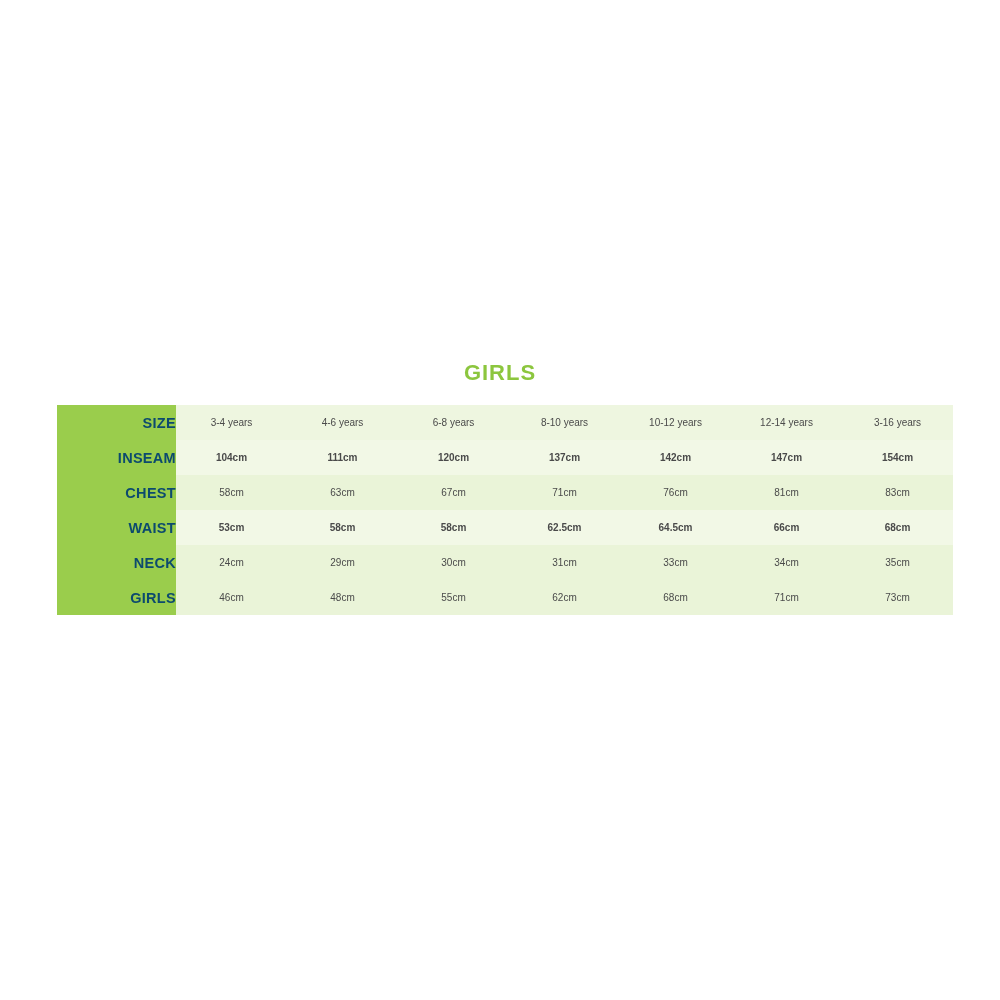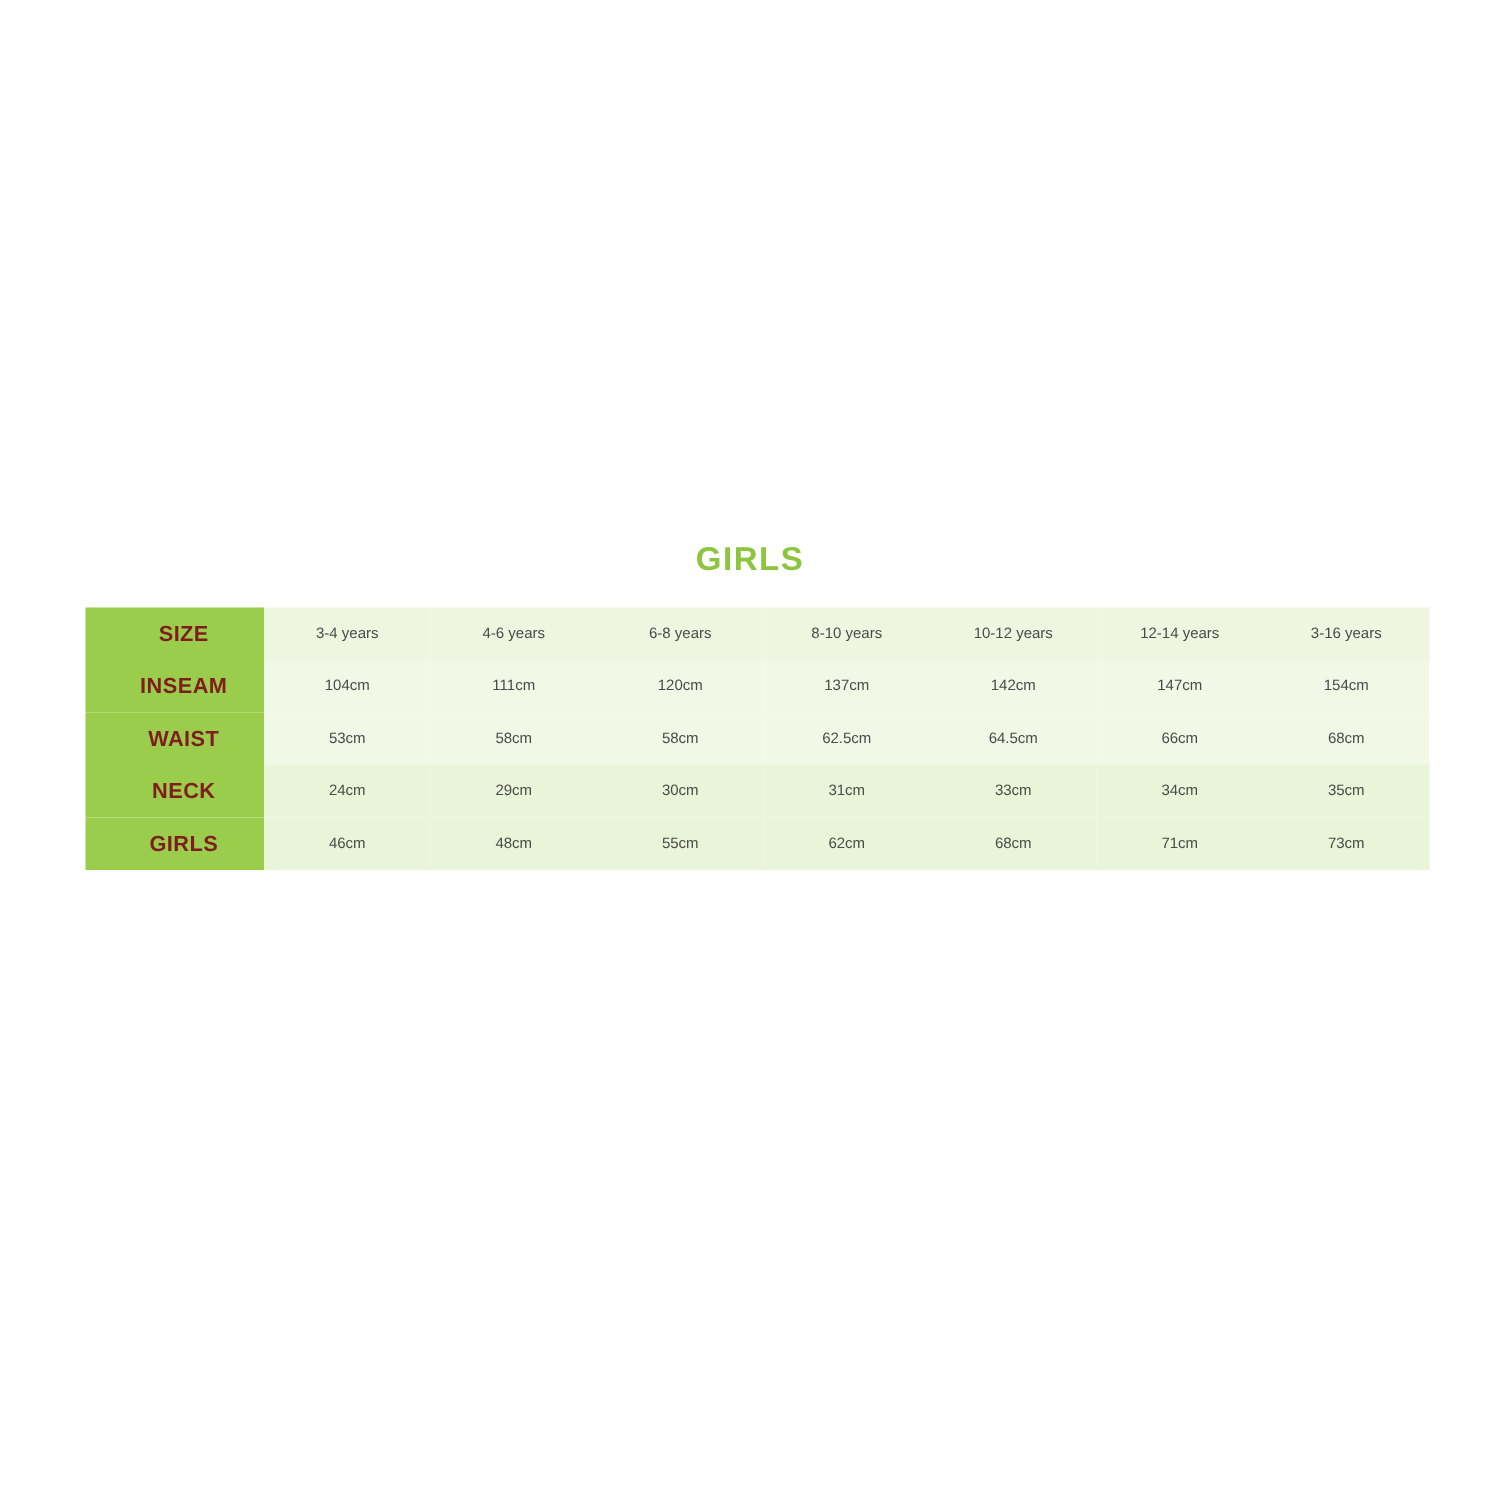--- a/index.html
+++ b/index.html
@@ -42,35 +42,35 @@
     text-align: center;
     vertical-align: middle;
     font-size: 10px;
     color: #4a4a4a;
     border: none;
   }
   
   #size-table td.rowhead {
     width: 107px;
     background: #9acd4c;
-    color: #7f1d1d;
+    color: #0c4a6e;
     font-weight: bold;
     font-size: 14.5px;
-    text-align: center;
+    text-align: right;
     padding-left: 12px;
     letter-spacing: 0.3px;
   }
   #size-table tr.header-row td.rowhead {
     background: #9acd4c;
   }
   #size-table td.cell {
     width: 111px;
   }
   
-  #size-table tr.tint-a td.cell { background: #f2f8e6; }
+  #size-table tr.tint-a td.cell { background: #f2f8e6; font-weight: bold; }
   #size-table tr.tint-b td.cell { background: #eaf4d8; }
   #size-table tr.header-row td.cell {
     background: #eef6e0;
     color: #4a4a4a;
   }
 </style>
 </head>
 <body>
 
 <div id="page">
@@ -94,20 +94,30 @@
         <td class="rowhead">INSEAM</td>
         <td class="cell">104cm</td>
         <td class="cell">111cm</td>
         <td class="cell">120cm</td>
         <td class="cell">137cm</td>
         <td class="cell">142cm</td>
         <td class="cell">147cm</td>
         <td class="cell">154cm</td>
       </tr>
 
+      <tr class="tint-b">
+        <td class="rowhead">CHEST</td>
+        <td class="cell">58cm</td>
+        <td class="cell">63cm</td>
+        <td class="cell">67cm</td>
+        <td class="cell">71cm</td>
+        <td class="cell">76cm</td>
+        <td class="cell">81cm</td>
+        <td class="cell">83cm</td>
+      </tr>
 
       <tr class="tint-a">
         <td class="rowhead">WAIST</td>
         <td class="cell">53cm</td>
         <td class="cell">58cm</td>
         <td class="cell">58cm</td>
         <td class="cell">62.5cm</td>
         <td class="cell">64.5cm</td>
         <td class="cell">66cm</td>
         <td class="cell">68cm</td>

